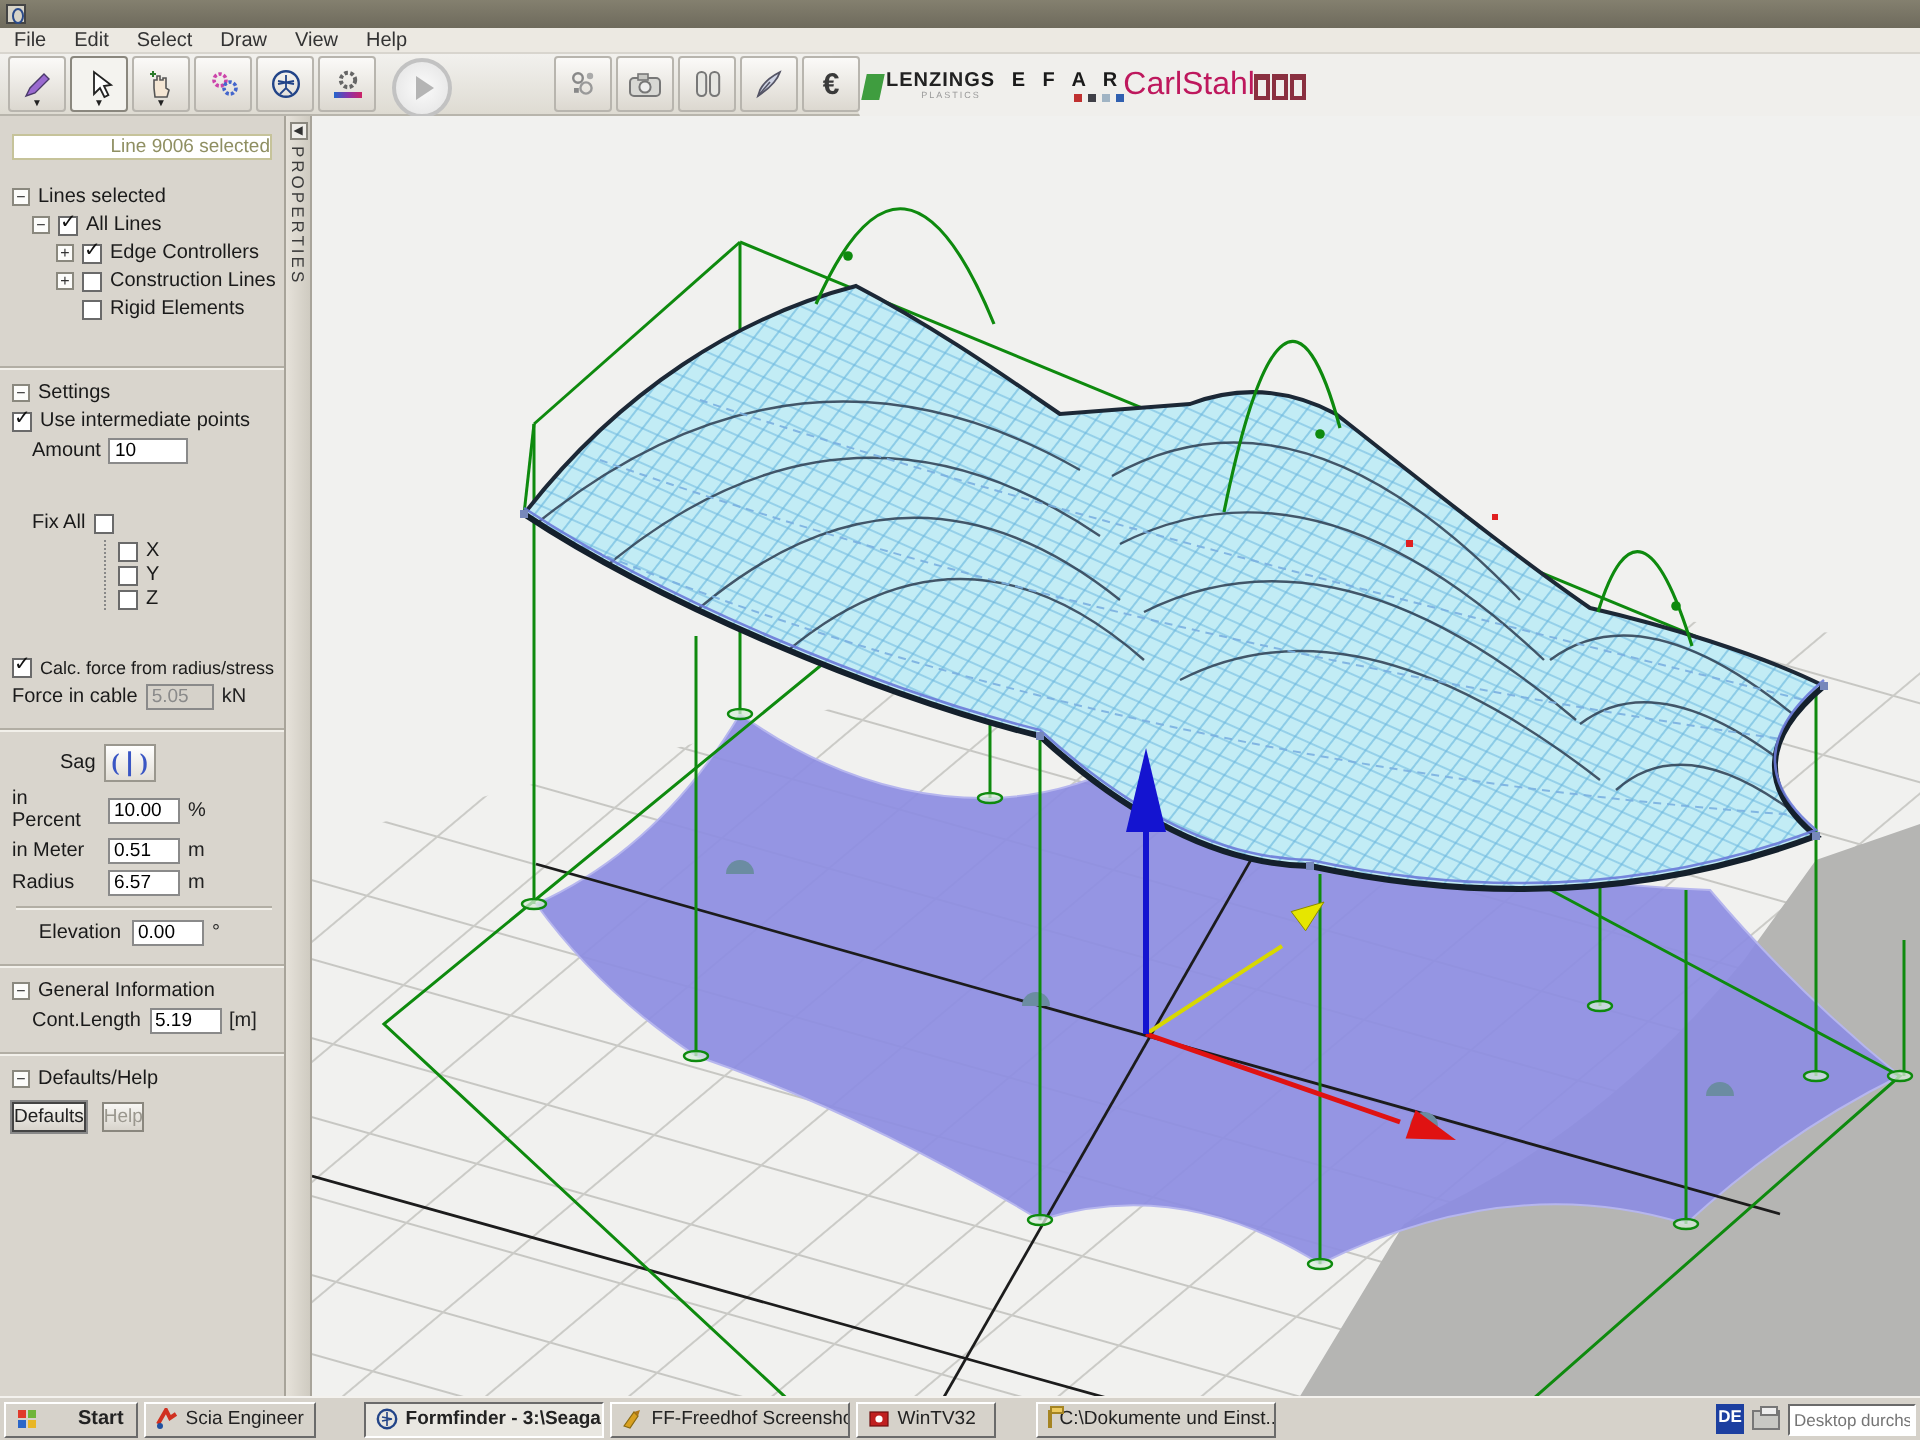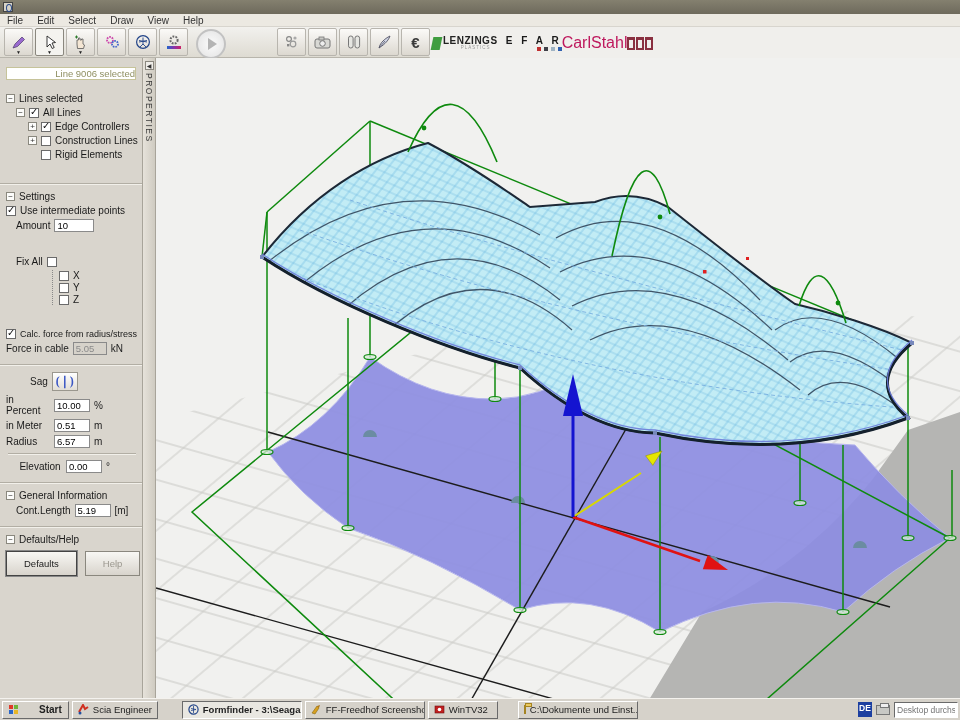--- a/index.html
+++ b/index.html
@@ -55,22 +55,22 @@
     text-align:center;margin-right:4px;flex:0 0 auto;color:#333;}
   .cb{width:10px;height:10px;border:1px solid #6a6a6a;background:#fff;margin-right:4px;flex:0 0 auto;
     position:relative;}
   .cb.checked:after{content:"✓";position:absolute;left:0px;top:-3px;font-size:10px;color:#111;}
   .ind1{margin-left:10px;}.ind2{margin-left:22px;}
   .fld{height:13px;border:1px solid #8a8a8a;background:#fff;font-size:9.5px;padding:0 2px;
     font-family:"Liberation Sans",sans-serif;}
   .fld.dis{background:#d6d2ca;color:#8a8a8a;}
   .unit{margin-left:4px;color:#222;}
   .lbl{margin-right:4px;}
-  .btn{height:25px;border:1px solid #8a877e;background:linear-gradient(#f8f7f4,#d8d4cc);
-    font-size:9.5px;padding:0 17px;color:#222;}
+  .btn{height:15px;border:1px solid #8a877e;background:linear-gradient(#f8f7f4,#d8d4cc);
+    font-size:9.5px;padding:0 0;color:#222;}
   .btn.def{border:1px solid #444;box-shadow:0 0 0 1px #888;}
   .btn.dis{color:#9a978e;}
   .sagbtn{width:26px;height:19px;border:1px solid #9a978e;background:linear-gradient(#fff,#e2ded6);
     display:flex;align-items:center;justify-content:center;font-weight:bold;color:#3a56c4;font-size:12px;
     font-family:"Liberation Serif",serif;}
   .hr{border-top:1px solid #b2aea4;border-bottom:1px solid #f2f0ea;margin:5px 2px;}
   
   .propstrip{position:absolute;left:143px;top:58px;width:13px;height:640px;
     background:linear-gradient(90deg,#e6e2da,#cfcbc1);border-right:1px solid #a8a49a;}
   .proparrow{width:9px;height:9px;margin:3px auto;border:1px solid #8a877e;background:#efede8;

